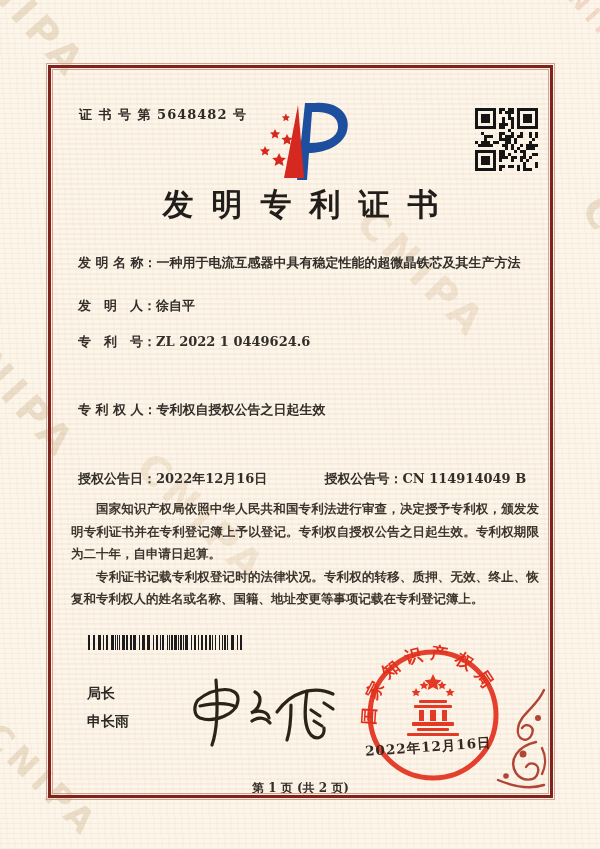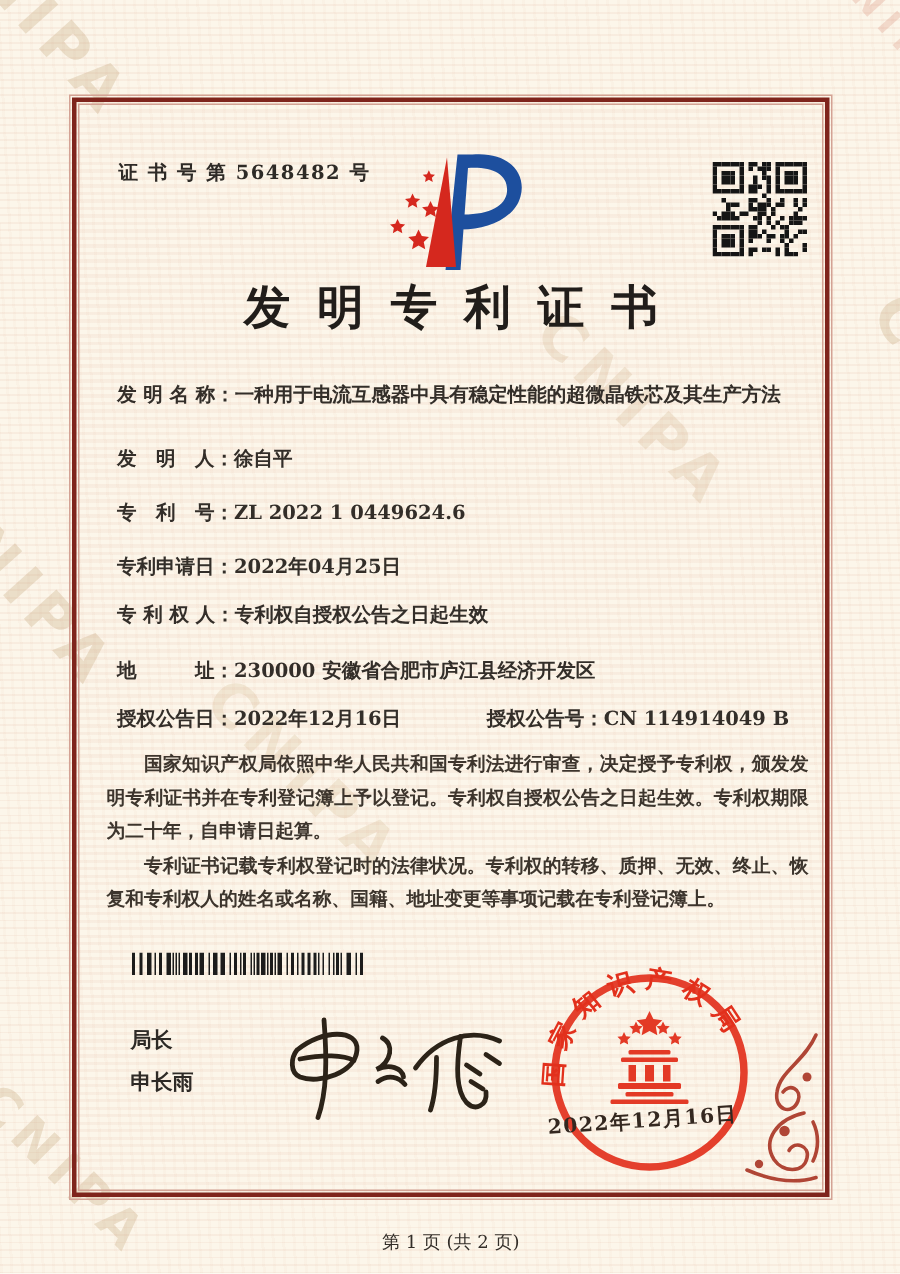--- a/index.html
+++ b/index.html
@@ -24,21 +24,21 @@
   .cert-no{left:28px;top:38px;font-size:13px;color:#2e2a26;letter-spacing:1px;font-weight:600;}
   .title{left:0;top:116px;width:100%;text-align:center;font-size:31px;font-weight:bold;
          color:#211d1a;letter-spacing:18px;text-indent:18px;}
   .row{left:27px;right:16px;font-size:13px;color:#332e29;font-weight:600;white-space:nowrap;}
   .row .lbl{font-weight:700;}
   .paras{left:20px;width:468px;top:430px;font-size:12.5px;line-height:1.8;
          color:#3d352d;font-weight:600;text-align:justify;}
   .paras p{margin:0;text-indent:2em;}
   .sig-title{left:36px;top:617px;font-size:14px;font-weight:bold;color:#2e2a26;}
   .sig-name{left:36px;top:645px;font-size:14px;font-weight:bold;color:#2e2a26;}
-  .page-no{left:0;top:752px;width:100%;text-align:center;font-size:12px;color:#332e29;font-weight:400;}
+  .page-no{left:0;top:712px;width:100%;text-align:center;font-size:12px;color:#332e29;font-weight:700;}
   .cont-note{position:absolute;left:0;top:808px;width:100%;text-align:center;
              font-size:12.5px;color:#332e29;font-weight:600;}
   .seal-date{position:absolute;left:362px;top:735px;width:140px;font-size:13.5px;font-weight:bold;
              color:#342820;letter-spacing:1px;transform:rotate(-4deg);white-space:nowrap;}
   svg{display:block;}
 </style>
 </head>
 <body>
 
 <div class="page">
@@ -293,28 +293,22 @@
 
     <div class="abs row" style="top:186px;">
       <span class="lbl">发 明 名 称：</span><span>一种用于电流互感器中具有稳定性能的超微晶铁芯及其生产方法</span>
     </div>
     <div class="abs row" style="top:229px;">
       <span class="lbl">发　明　人：</span><span>徐自平</span>
     </div>
     <div class="abs row" style="top:265px;">
       <span class="lbl">专　利　号：</span><span>ZL 2022 1 0449624.6</span>
     </div>
-    <div class="abs row" style="top:301px;">
-      <span class="lbl">专利申请日：</span><span>2022年04月25日</span>
-    </div>
     <div class="abs row" style="top:333px;">
       <span class="lbl">专 利 权 人：</span><span>专利权自授权公告之日起生效</span>
-    </div>
-    <div class="abs row" style="top:370px;">
-      <span class="lbl">地　　　址：</span><span>230000 安徽省合肥市庐江县经济开发区</span>
     </div>
     <div class="abs row" style="top:402px;">
       <span class="lbl">授权公告日：</span><span>2022年12月16日</span>
       <span style="display:inline-block;width:48px;"></span>
       <span class="lbl">授权公告号：</span><span>CN 114914049 B</span>
     </div>
 
     <div class="abs paras">
       <p>国家知识产权局依照中华人民共和国专利法进行审查，决定授予专利权，颁发发明专利证书并在专利登记簿上予以登记。专利权自授权公告之日起生效。专利权期限为二十年，自申请日起算。</p>
       <p>专利证书记载专利权登记时的法律状况。专利权的转移、质押、无效、终止、恢复和专利权人的姓名或名称、国籍、地址变更等事项记载在专利登记簿上。</p>

